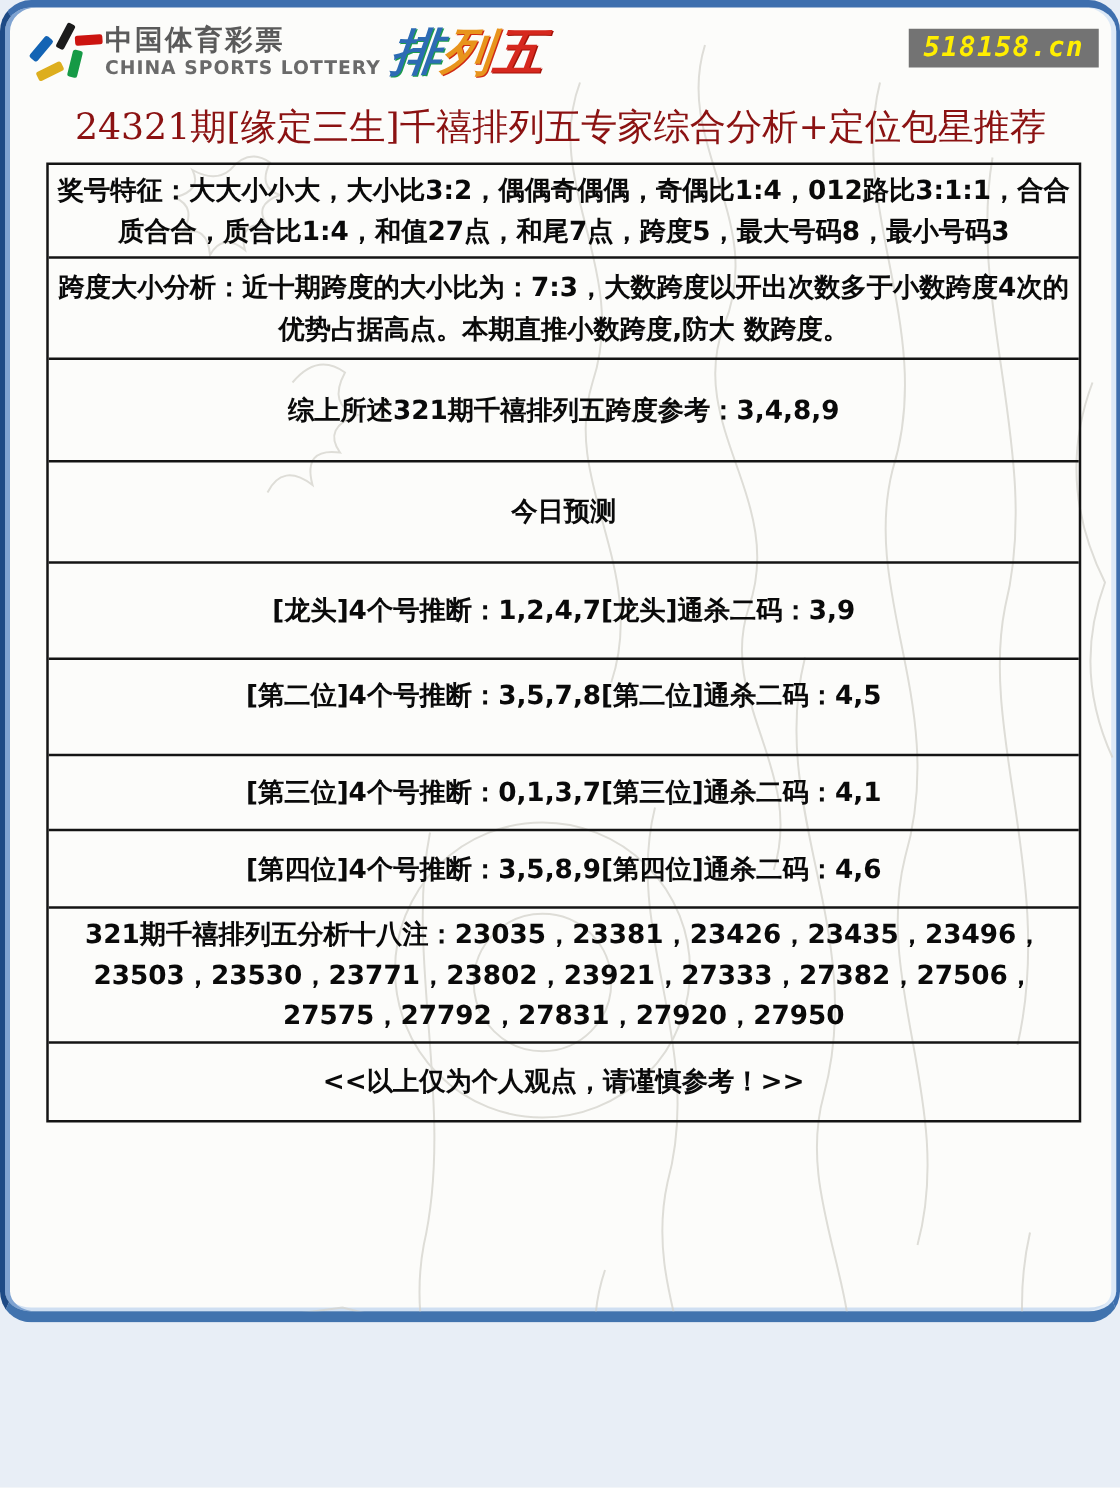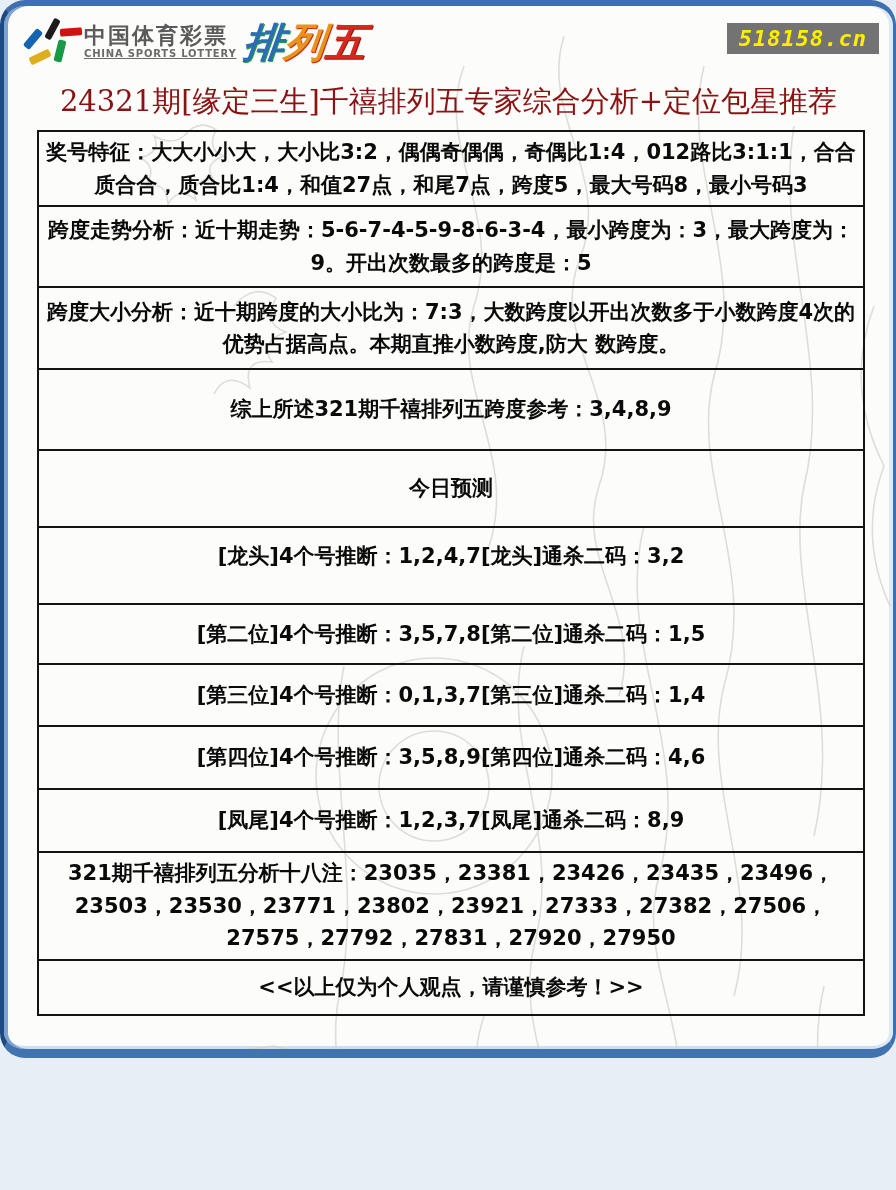--- a/index.html
+++ b/index.html
@@ -31,21 +31,21 @@
   .logo{position:absolute;left:16px;top:10px;display:flex;align-items:center;}
   .logo-mark{position:relative;width:58px;height:52px;flex:0 0 auto;}
   .logo-mark .bar{position:absolute;border-radius:2px;}
   .bar.b-black{width:7px;height:22px;background:#1c1c1c;left:29px;top:2px;transform:rotate(28deg);}
   .bar.b-red{width:22px;height:8px;background:#cc1410;left:40px;top:12px;transform:rotate(-4deg);}
   .bar.b-blue{width:8px;height:22px;background:#1464b4;left:9px;top:12px;transform:rotate(40deg);}
   .bar.b-green{width:8px;height:22px;background:#169a46;left:36px;top:24px;transform:rotate(14deg);}
   .bar.b-yellow{width:8px;height:22px;background:#ddae1e;left:16px;top:30px;transform:rotate(64deg);}
   .logo-text{margin-left:6px;}
   .logo-cn{font-size:22px;font-weight:bold;color:#5a5a5a;letter-spacing:2px;line-height:1.1;}
-  .logo-en{font-size:10px;font-weight:bold;color:#6a6a6a;letter-spacing:0.8px;line-height:1.2;text-decoration:underline;}
+  .logo-en{font-size:15px;font-weight:bold;color:#6a6a6a;letter-spacing:0.8px;line-height:1.2;}
   .game-name{margin-left:8px;font-size:40px;font-weight:900;font-style:italic;letter-spacing:1px;transform:skewX(-6deg);line-height:1;}
   .game-name .g1{color:#2d6bb4;text-shadow:1px 1px 0 #1b9b4c;}
   .game-name .g2{color:#e8941c;text-shadow:1px 1px 0 #cf2a14;}
   .game-name .g3{color:#d6281e;text-shadow:1px 1px 0 #a31208;}
   .site-badge{
     position:absolute;right:14px;top:17px;
     background:#737373;color:#ffee00;
     font-family:"DejaVu Sans Mono","Liberation Mono",monospace;
     font-weight:bold;font-size:22px;
     padding:3px 12px;letter-spacing:1px;font-style:italic;
@@ -141,26 +141,24 @@
           <span class="g1">排</span><span class="g2">列</span><span class="g3">五</span>
         </div>
       </div>
       <div class="site-badge">518158.cn</div>
     </div>
 
     <div class="title">24321期[缘定三生]千禧排列五专家综合分析+定位包星推荐</div>
 
     <div class="sheet">
       <div class="row left">奖号特征：大大小小大，大小比3:2，偶偶奇偶偶，奇偶比1:4，012路比3:1:1，合合质合合，质合比1:4，和值27点，和尾7点，跨度5，最大号码8，最小号码3</div>
-      <div class="row left">跨度走势分析：近十期走势：5-6-7-4-5-9-8-6-3-4，最小跨度为：3，最大跨度为：9。开出次数最多的跨度是：5</div>
       <div class="row left">跨度大小分析：近十期跨度的大小比为：7:3，大数跨度以开出次数多于小数跨度4次的优势占据高点。本期直推小数跨度,防大 数跨度。</div>
       <div class="row center">综上所述321期千禧排列五跨度参考：3,4,8,9</div>
       <div class="row center">今日预测</div>
-      <div class="row center">[龙头]4个号推断：1,2,4,7[龙头]通杀二码：3,2</div>
-      <div class="row center">[第二位]4个号推断：3,5,7,8[第二位]通杀二码：1,5</div>
-      <div class="row center">[第三位]4个号推断：0,1,3,7[第三位]通杀二码：1,4</div>
+      <div class="row center">[龙头]4个号推断：1,2,4,7[龙头]通杀二码：3,9</div>
+      <div class="row center">[第二位]4个号推断：3,5,7,8[第二位]通杀二码：4,5</div>
+      <div class="row center">[第三位]4个号推断：0,1,3,7[第三位]通杀二码：4,1</div>
       <div class="row center">[第四位]4个号推断：3,5,8,9[第四位]通杀二码：4,6</div>
-      <div class="row center">[凤尾]4个号推断：1,2,3,7[凤尾]通杀二码：8,9</div>
       <div class="row left">321期千禧排列五分析十八注：23035，23381，23426，23435，23496，23503，23530，23771，23802，23921，27333，27382，27506，27575，27792，27831，27920，27950</div>
       <div class="row center">&lt;&lt;以上仅为个人观点，请谨慎参考！&gt;&gt;</div>
     </div>
   </div>
 </div>
 
 </body></html>

